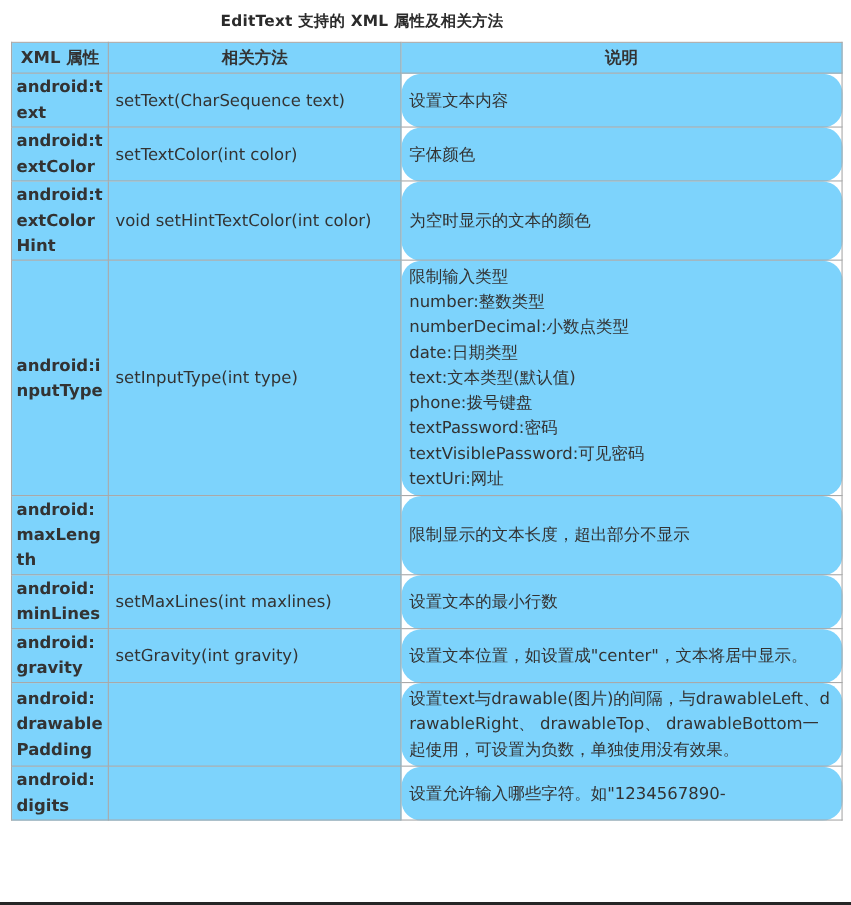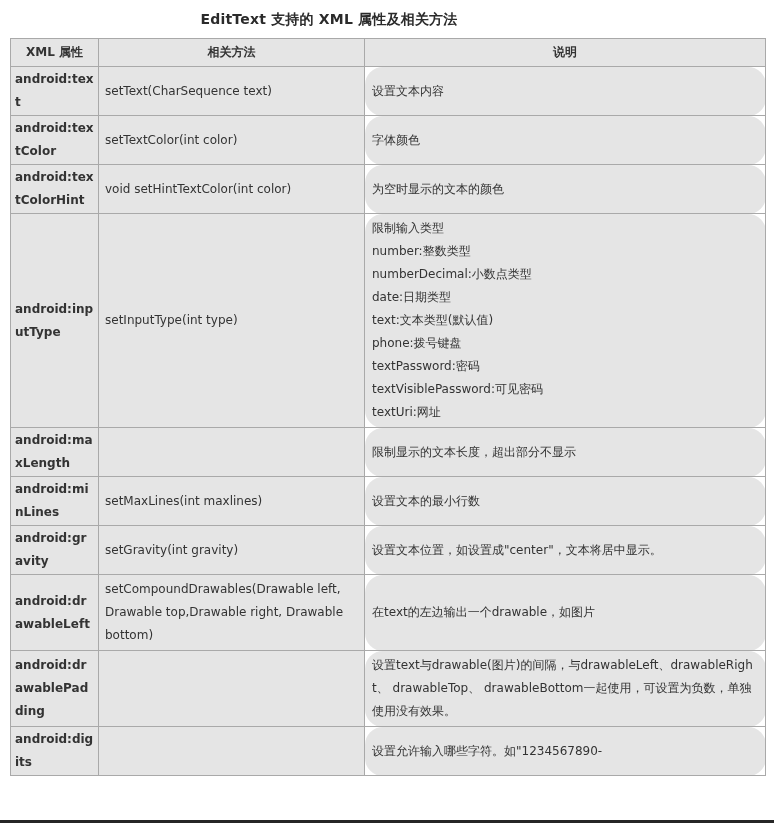--- a/index.html
+++ b/index.html
@@ -29,25 +29,25 @@
   table.attr-table {
     border-collapse: collapse;
     table-layout: fixed;
     width: 755px;
     margin-left: 10px;
     background: #ffffff;
   }
   table.attr-table th,
   table.attr-table td {
     border: 1px solid #a9a9a9;
-    font-size: 12px;
+    font-size: 15px;
     line-height: 23px;
     color: #333333;
     vertical-align: middle;
-    background: #e5e5e5;
+    background: #7dd3fc;
   }
   table.attr-table th {
     font-weight: bold;
     text-align: center;
     padding: 2px 4px;
     color: #333333;
   }
   td.cell-attr {
     padding: 1px 4px;
     word-break: break-all;
@@ -152,25 +152,20 @@
     <td class="cell-attr">android:minLines</td>
     <td class="cell-method">setMaxLines(int maxlines)</td>
     <td class="cell-desc">设置文本的最小行数</td>
   </tr>
         <tr>
     <td class="cell-attr">android:gravity</td>
     <td class="cell-method">setGravity(int gravity)</td>
     <td class="cell-desc">设置文本位置，如设置成"center"，文本将居中显示。</td>
   </tr>
         <tr>
-    <td class="cell-attr">android:drawableLeft</td>
-    <td class="cell-method">setCompoundDrawables(Drawable left, Drawable top,Drawable right, Drawable bottom)</td>
-    <td class="cell-desc">在text的左边输出一个drawable，如图片</td>
-  </tr>
-        <tr>
     <td class="cell-attr">android:drawablePadding</td>
     <td class="cell-method"></td>
     <td class="cell-desc">设置text与drawable(图片)的间隔，与drawableLeft、drawableRight、 drawableTop、 drawableBottom一起使用，可设置为负数，单独使用没有效果。</td>
   </tr>
         <tr>
     <td class="cell-attr">android:digits</td>
     <td class="cell-method"></td>
     <td class="cell-desc">设置允许输入哪些字符。如"1234567890-</td>
   </tr>
       </tbody>

